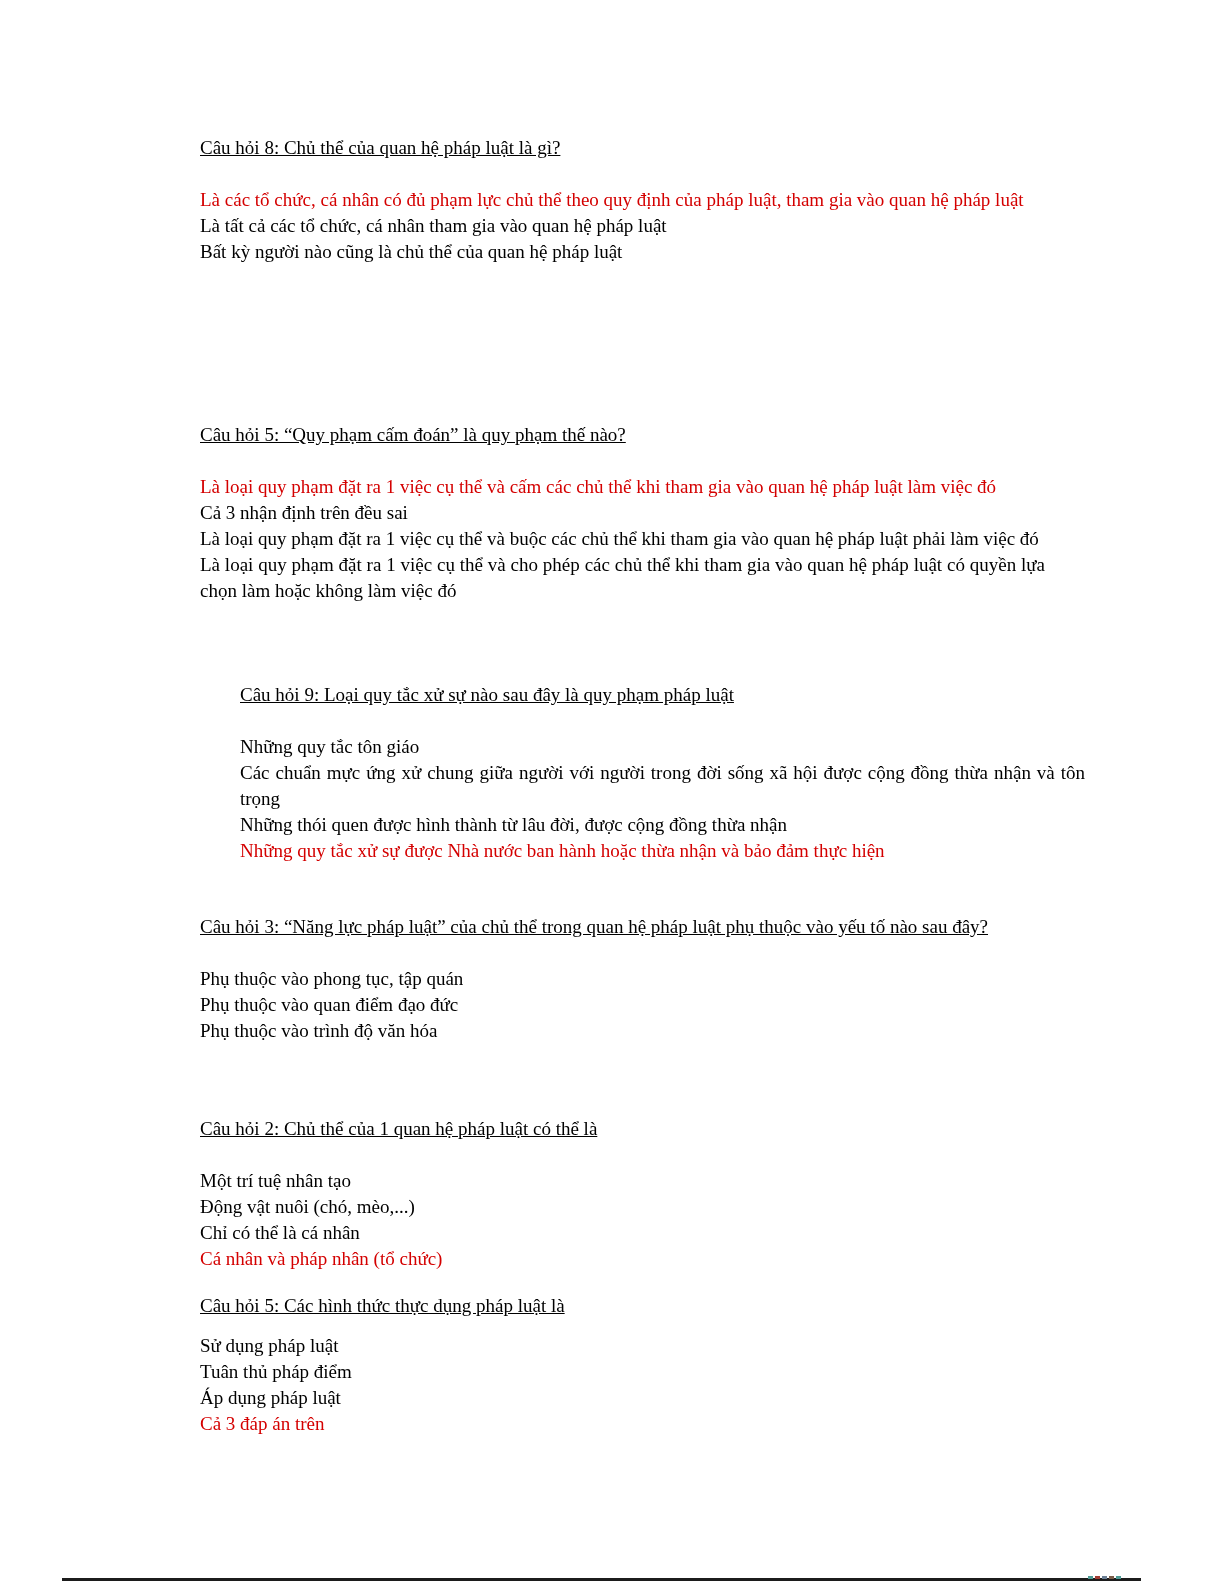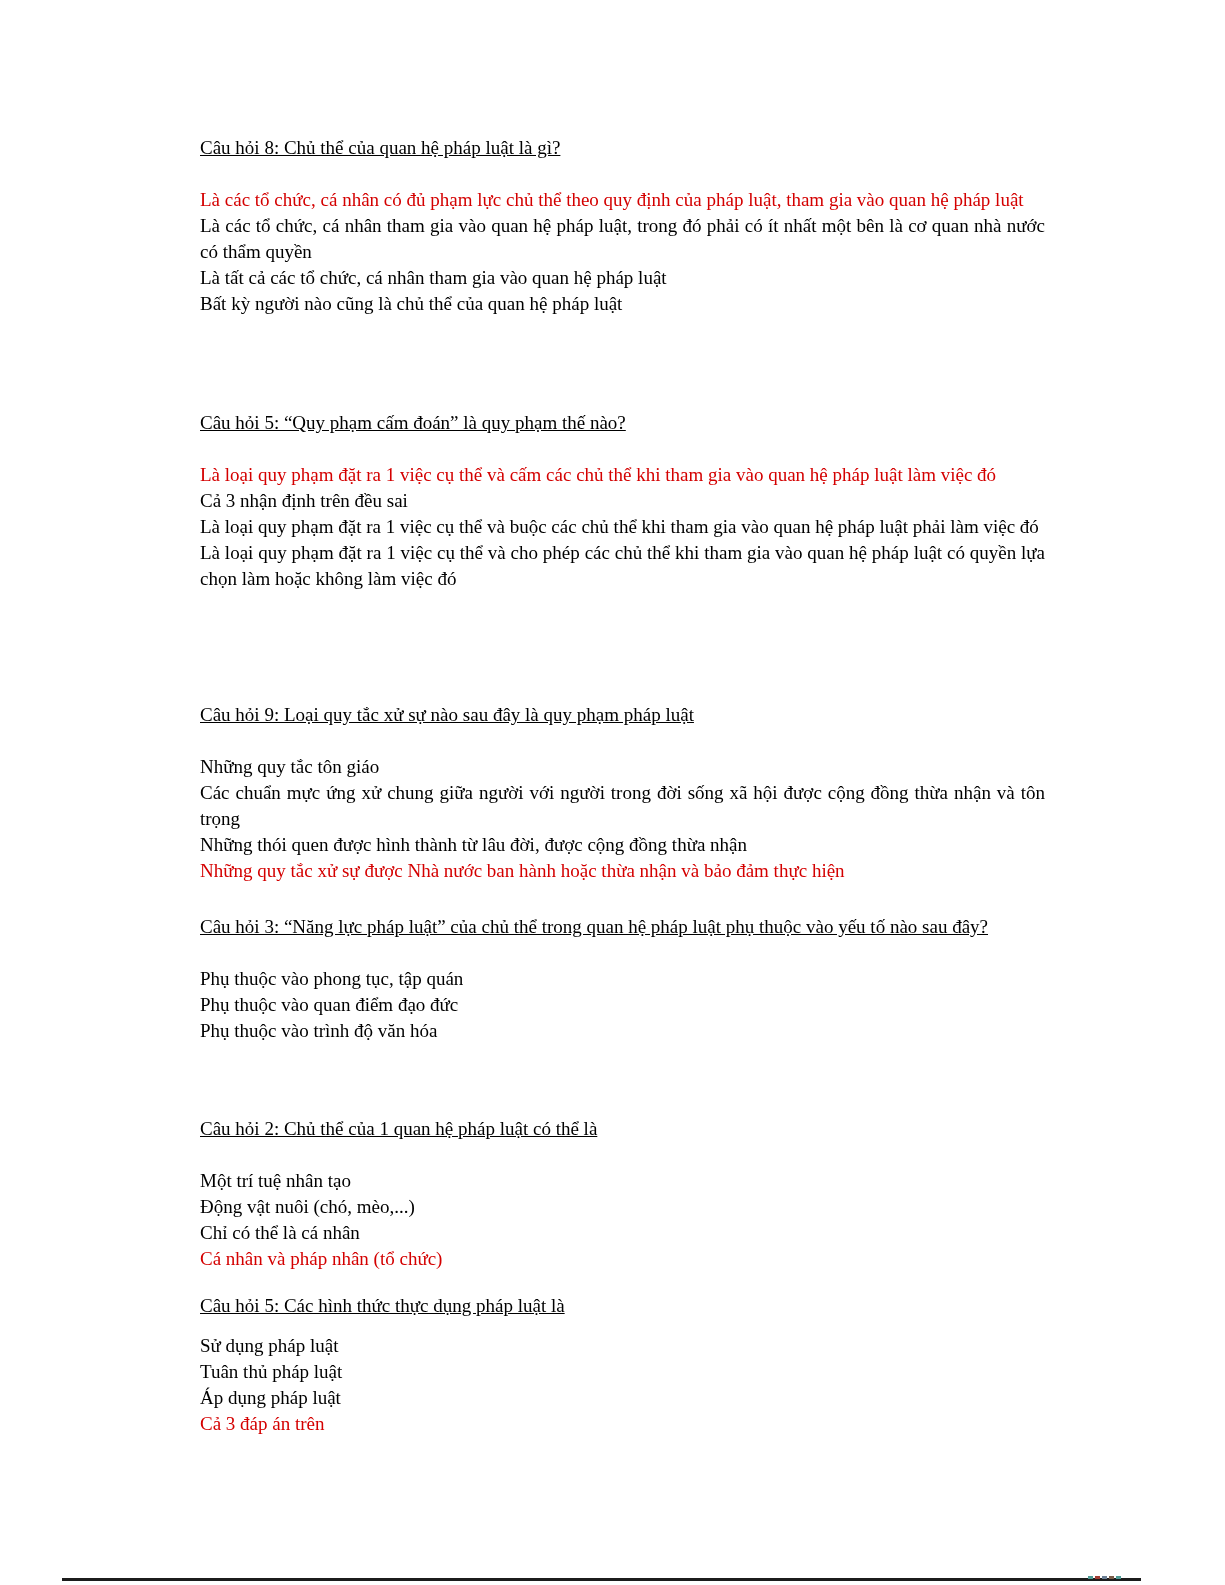--- a/index.html
+++ b/index.html
@@ -22,22 +22,22 @@
     left: 200px;
     top: 0;
     width: 845px;
   }
   .qblock {
     position: absolute;
     left: 0;
     width: 845px;
   }
   .qb1 { top: 135px; }
-  .qb2 { top: 410px; }
-  .qb3 { top: 702px; }
+  .qb2 { top: 422px; }
+  .qb3 { top: 682px; margin-left: 40px; }
   .qb4 { top: 914px; }
   .qb5 { top: 1116px; }
   .qb6 { top: 1293px; }
   .question {
     margin: 0 0 26px 0;
     text-align: justify;
     text-decoration: underline;
   }
   .answer {
     margin: 0;
@@ -64,21 +64,20 @@
     height: 3px;
   }
 </style>
 </head>
 <body>
 
 <div id="content">
     <section class="qblock qb1">
       <p class="question">Câu hỏi 8: Chủ thể của quan hệ pháp luật là gì?</p>
       <p class="answer correct">Là các tổ chức, cá nhân có đủ phạm lực chủ thể theo quy định của pháp luật, tham gia vào quan hệ pháp luật</p>
-      <p class="answer">Là các tổ chức, cá nhân tham gia vào quan hệ pháp luật, trong đó phải có ít nhất một bên là cơ quan nhà nước có thẩm quyền</p>
       <p class="answer">Là tất cả các tổ chức, cá nhân tham gia vào quan hệ pháp luật</p>
       <p class="answer">Bất kỳ người nào cũng là chủ thể của quan hệ pháp luật</p>
     </section>
     <section class="qblock qb2">
       <p class="question">Câu hỏi 5: “Quy phạm cấm đoán” là quy phạm thế nào?</p>
       <p class="answer correct">Là loại quy phạm đặt ra 1 việc cụ thể và cấm các chủ thể khi tham gia vào quan hệ pháp luật làm việc đó</p>
       <p class="answer">Cả 3 nhận định trên đều sai</p>
       <p class="answer">Là loại quy phạm đặt ra 1 việc cụ thể và buộc các chủ thể khi tham gia vào quan hệ pháp luật phải làm việc đó</p>
       <p class="answer">Là loại quy phạm đặt ra 1 việc cụ thể và cho phép các chủ thể khi tham gia vào quan hệ pháp luật có quyền lựa chọn làm hoặc không làm việc đó</p>
     </section>
@@ -98,21 +97,21 @@
     <section class="qblock qb5">
       <p class="question">Câu hỏi 2: Chủ thể của 1 quan hệ pháp luật có thể là</p>
       <p class="answer">Một trí tuệ nhân tạo</p>
       <p class="answer">Động vật nuôi (chó, mèo,...)</p>
       <p class="answer">Chỉ có thể là cá nhân</p>
       <p class="answer correct">Cá nhân và pháp nhân (tổ chức)</p>
     </section>
     <section class="qblock qb6">
       <p class="question">Câu hỏi 5: Các hình thức thực dụng pháp luật là</p>
       <p class="answer">Sử dụng pháp luật</p>
-      <p class="answer">Tuân thủ pháp luật</p>
+      <p class="answer">Tuân thủ pháp điểm</p>
       <p class="answer">Áp dụng pháp luật</p>
       <p class="answer correct">Cả 3 đáp án trên</p>
     </section>
   </div>
 
 <div id="bottom-line" style="background: rgb(28, 28, 28);"></div>
 <div id="specks">
     <span class="speck" style="left: 1088px; background: rgb(77, 154, 148);"></span>
     <span class="speck" style="left: 1095px; background: rgb(160, 58, 50);"></span>
     <span class="speck" style="left: 1102px; background: rgb(107, 127, 148);"></span>

